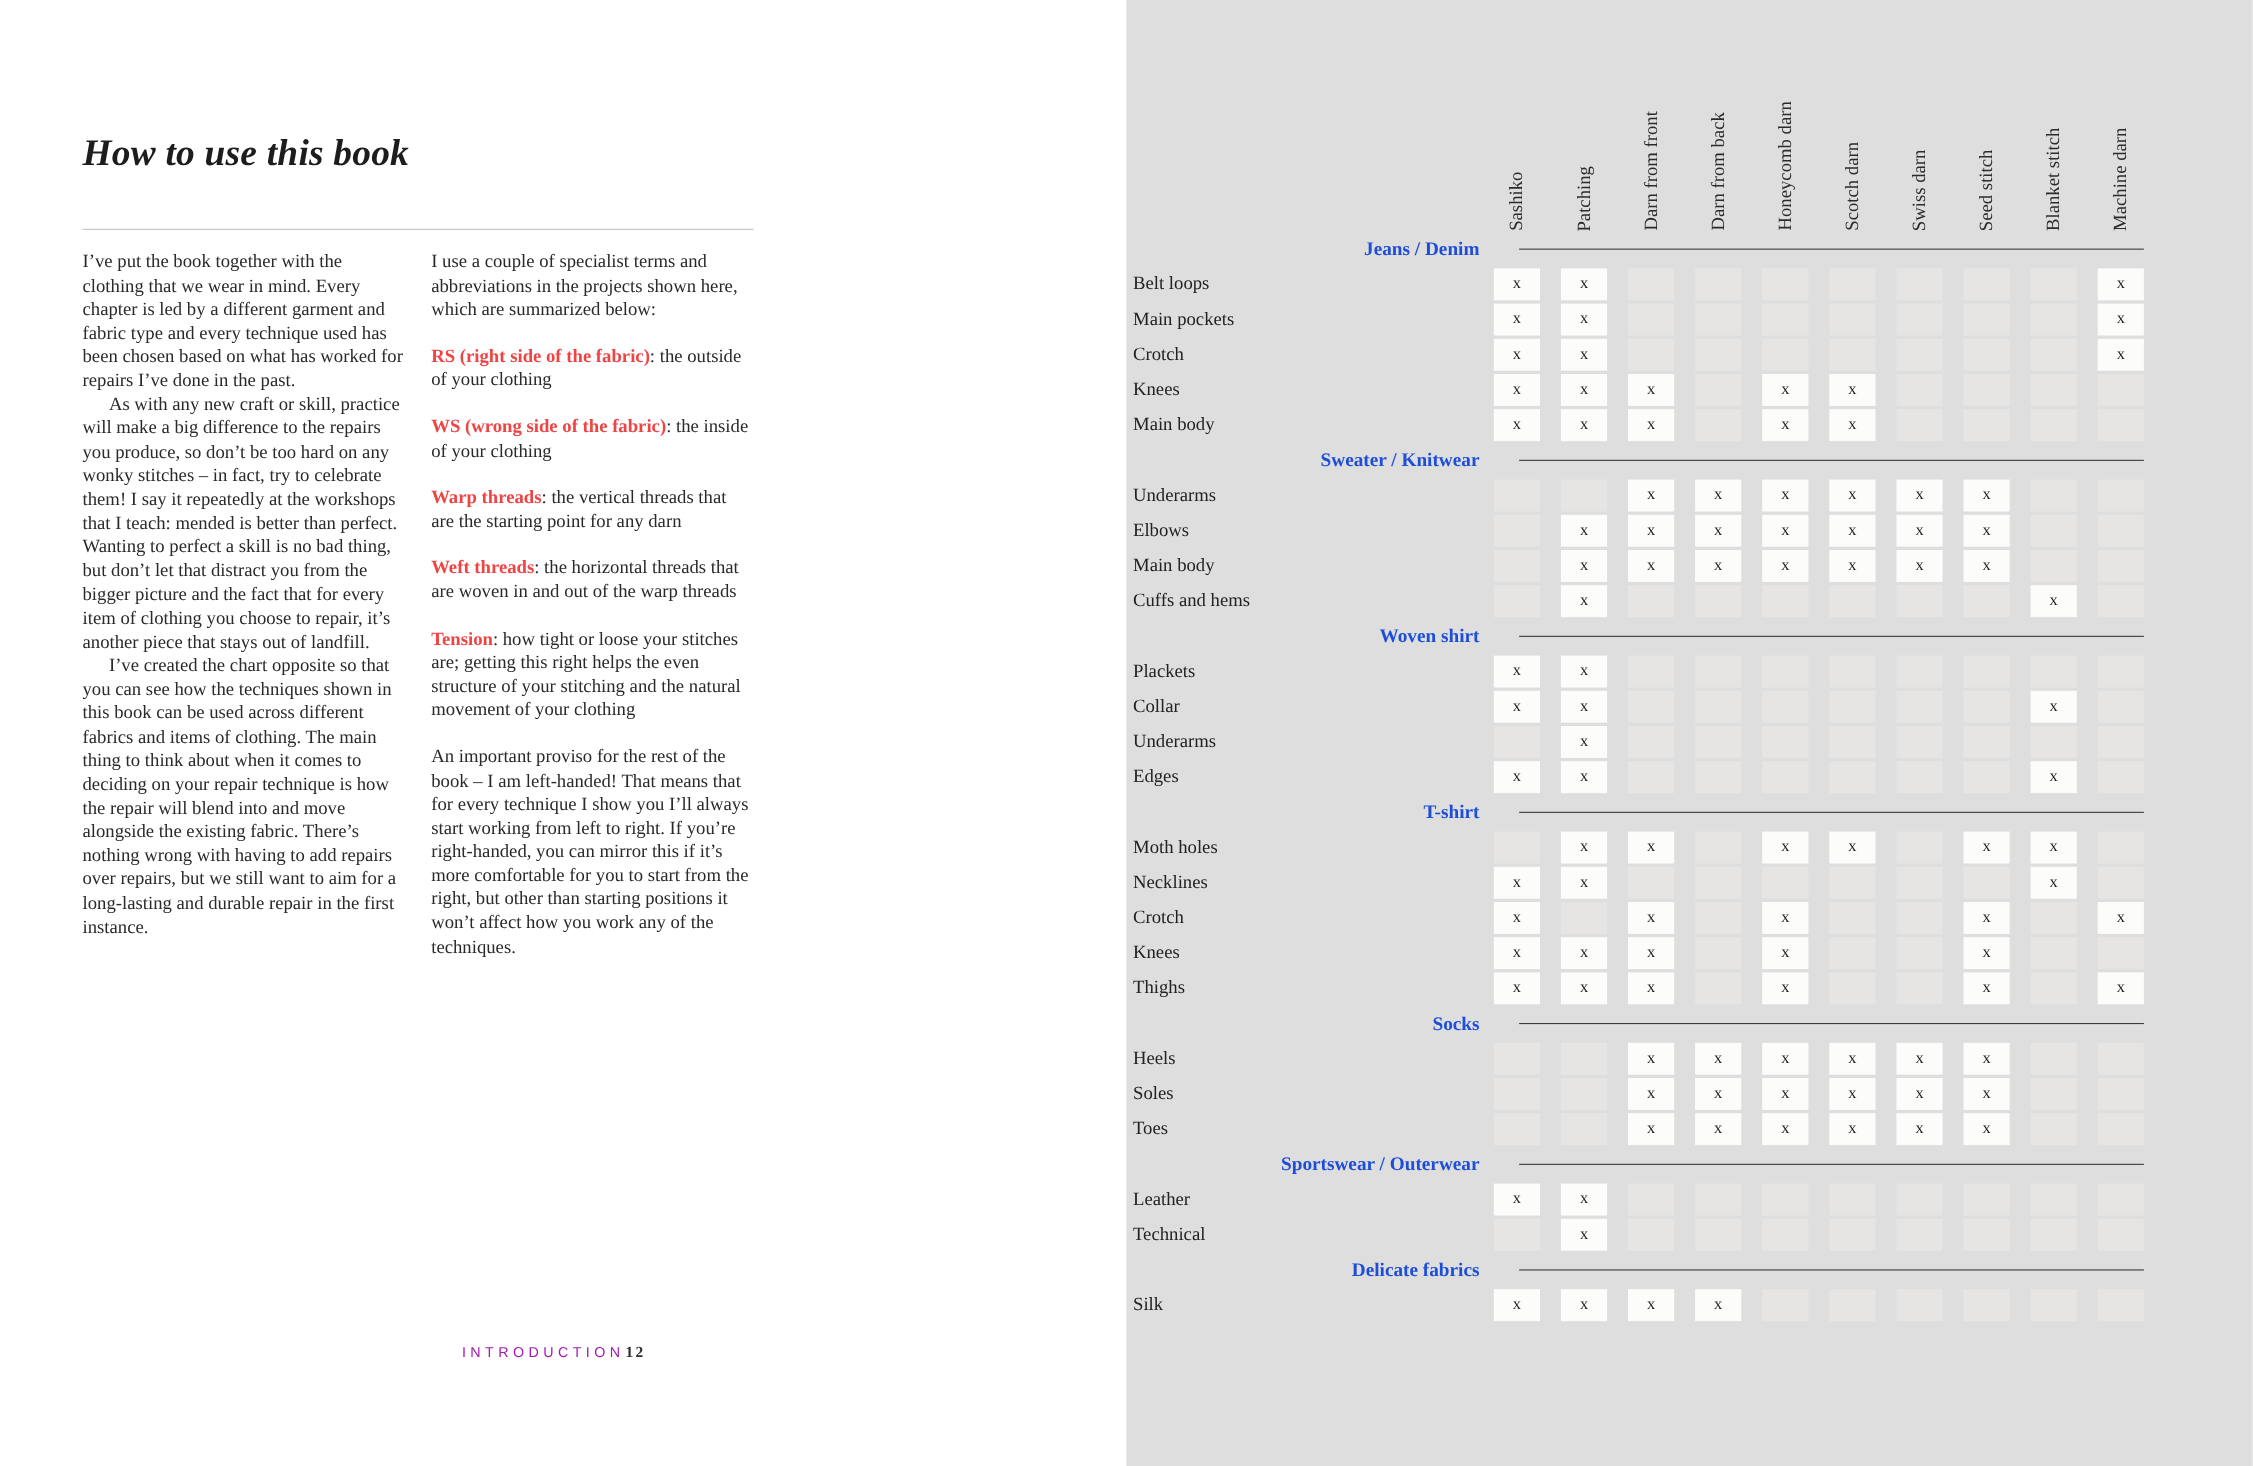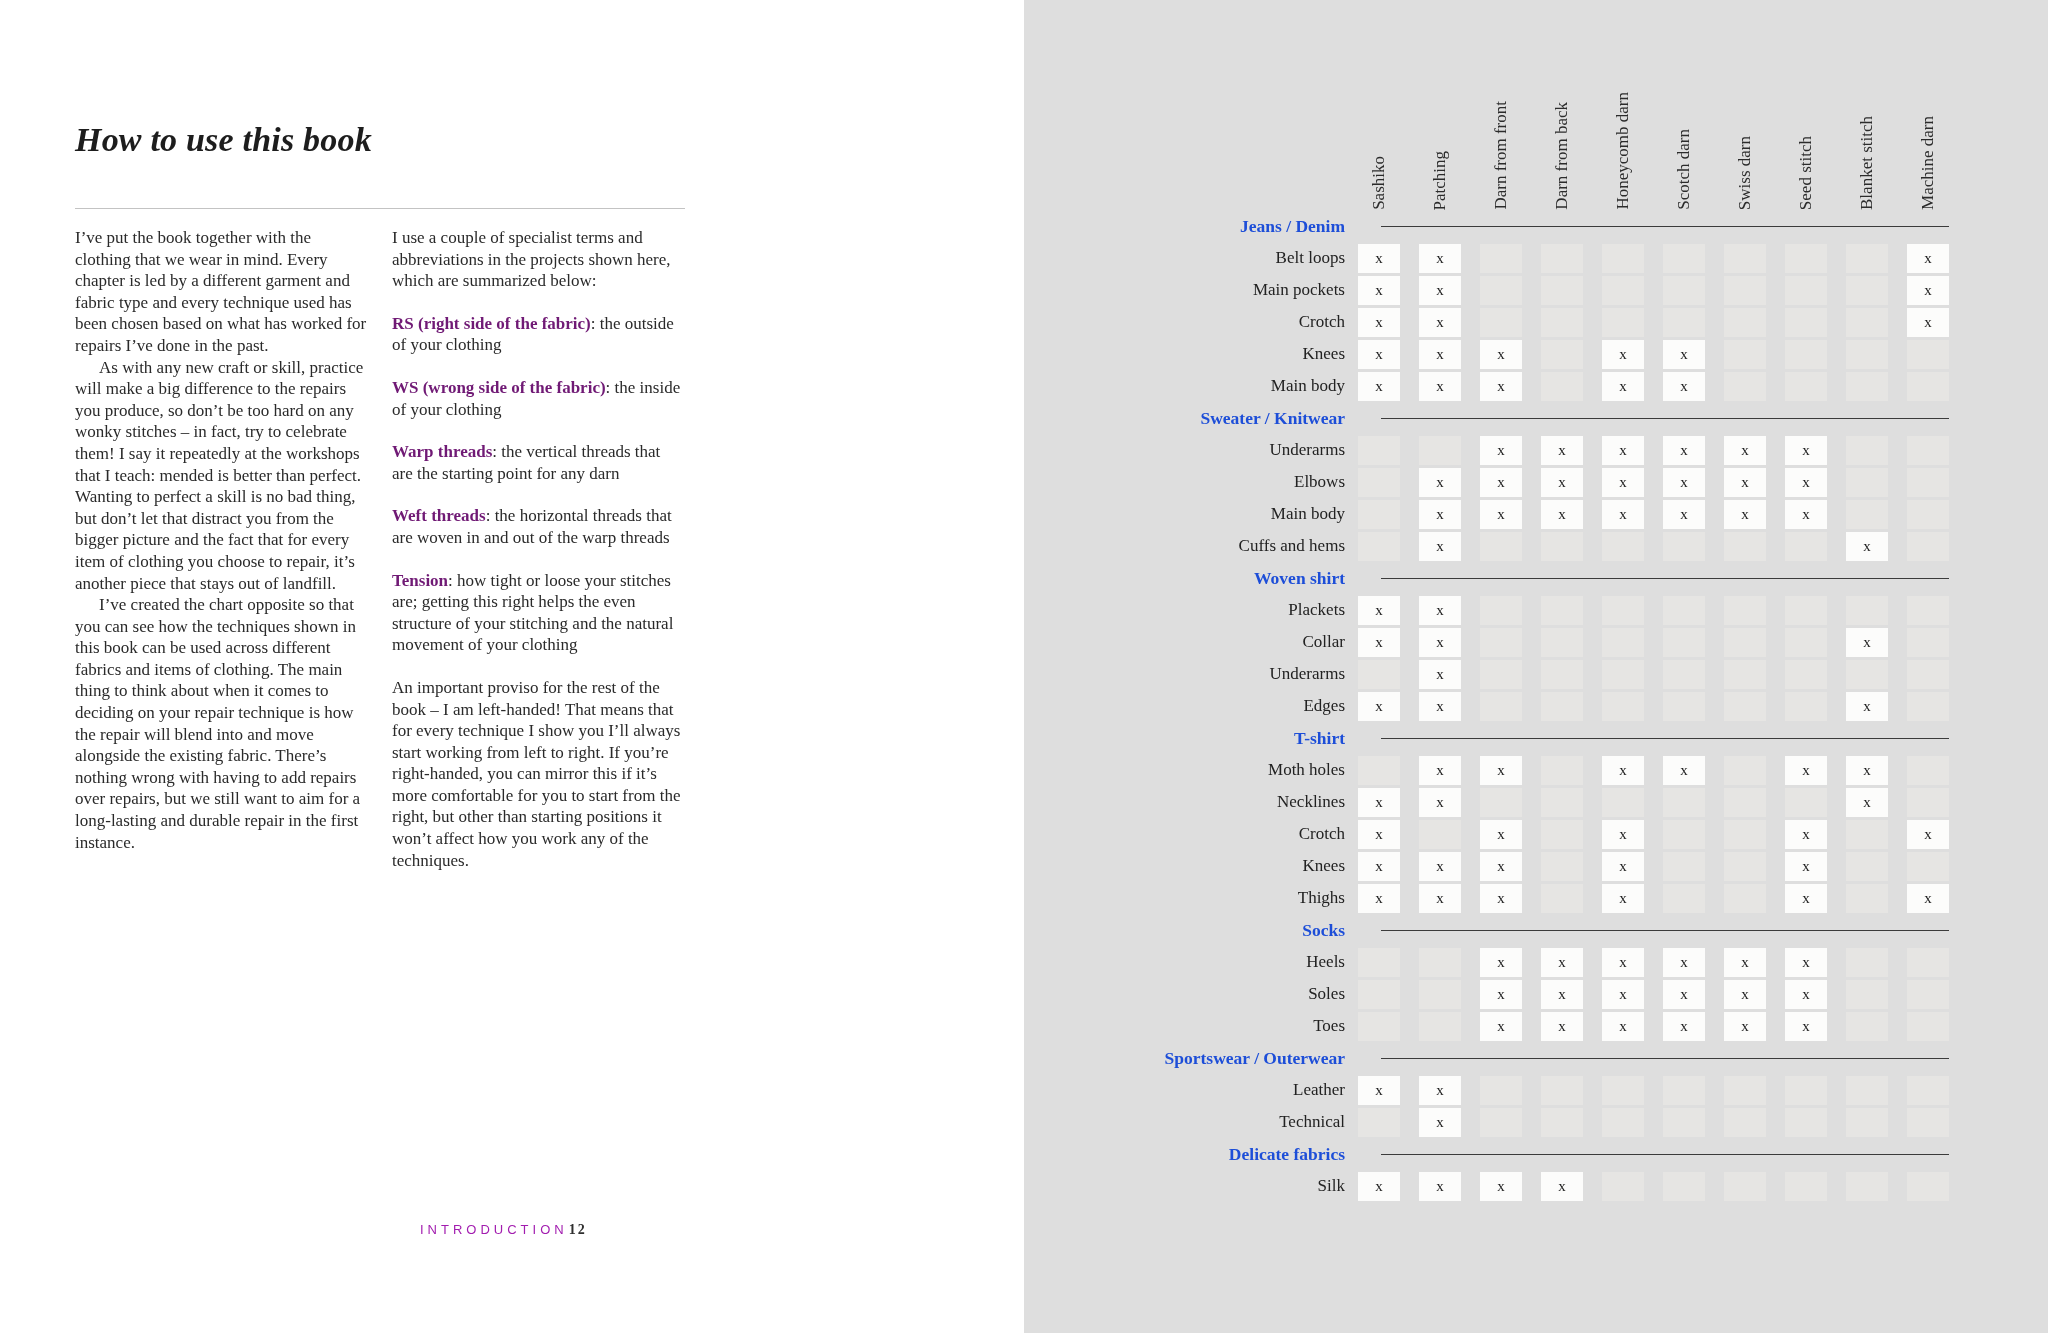--- a/index.html
+++ b/index.html
@@ -25,21 +25,21 @@
   }
   .textcol{
     position:absolute;top:227px;width:293px;
     font-size:17px;line-height:21.6px;color:#2a2a2a;
   }
   .textcol-1{left:75px;}
   .textcol-2{left:392px;}
   .textcol p{margin:0;}
   .textcol-1 p.indent{text-indent:24px;}
   .textcol-2 p.block{margin-bottom:21px;}
-  .textcol-2 strong{font-weight:700;color:#701a75;}
+  .textcol-2 strong{font-weight:700;color:#ef4444;}
   .page-footer{
     position:absolute;left:420px;top:1222px;display:flex;align-items:baseline;
     font-family:"Liberation Sans","DejaVu Sans",sans-serif;
   }
   .footer-label{
     font-size:13px;letter-spacing:4px;color:#a21caf;
   }
   .footer-page{
     margin-left:1px;font-family:"Liberation Serif","DejaVu Serif",serif;
     font-size:14px;font-weight:700;color:#2e2e2e;letter-spacing:2px;
@@ -57,21 +57,21 @@
     white-space:nowrap;
   }
   .sec-row{display:flex;height:32px;align-items:center;}
   .sec-label{
     width:328px;padding-right:13px;box-sizing:border-box;text-align:right;
     font-weight:700;font-size:17.5px;color:#1d4ed8;white-space:nowrap;
   }
   .sec-rule{margin-left:23px;width:568px;height:0;border-top:1.6px solid #3b3b3b;}
   .data-row{display:flex;height:32px;align-items:center;}
   .row-label{
-    width:328px;padding-right:13px;box-sizing:border-box;text-align:right;
+    width:328px;padding-right:13px;box-sizing:border-box;text-align:left;
     font-size:17px;color:#222;white-space:nowrap;
   }
   .slot{width:61px;}
   .cell{
     width:42px;height:29px;background:#e6e5e3;
     display:flex;align-items:center;justify-content:center;
     font-size:15px;color:#1e1e1e;
   }
   .cell.marked{background:#fcfcfb;}
 </style>

